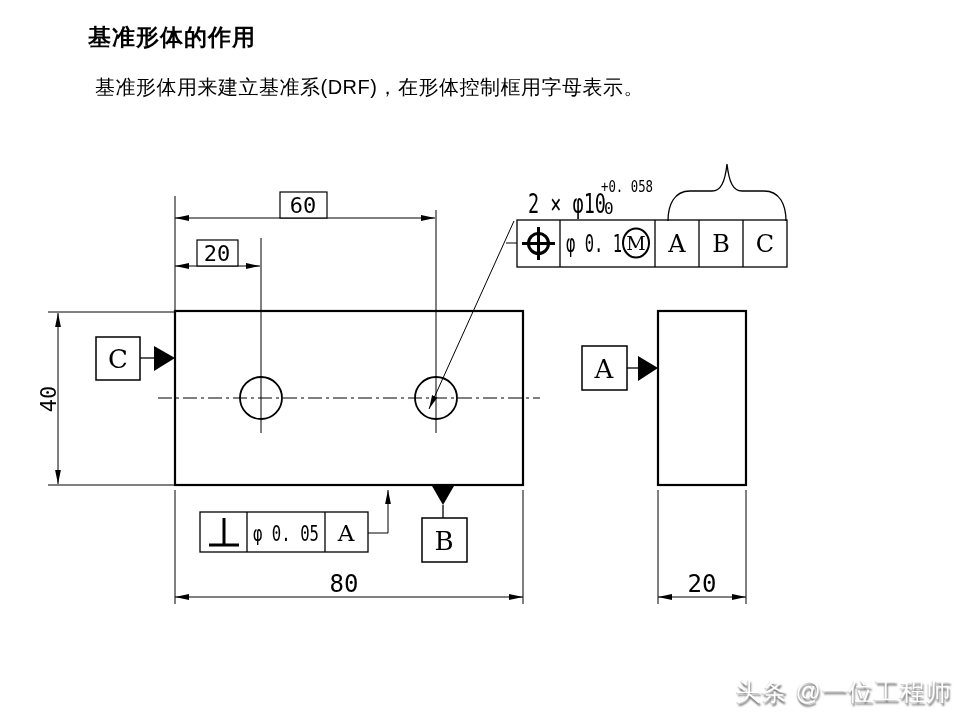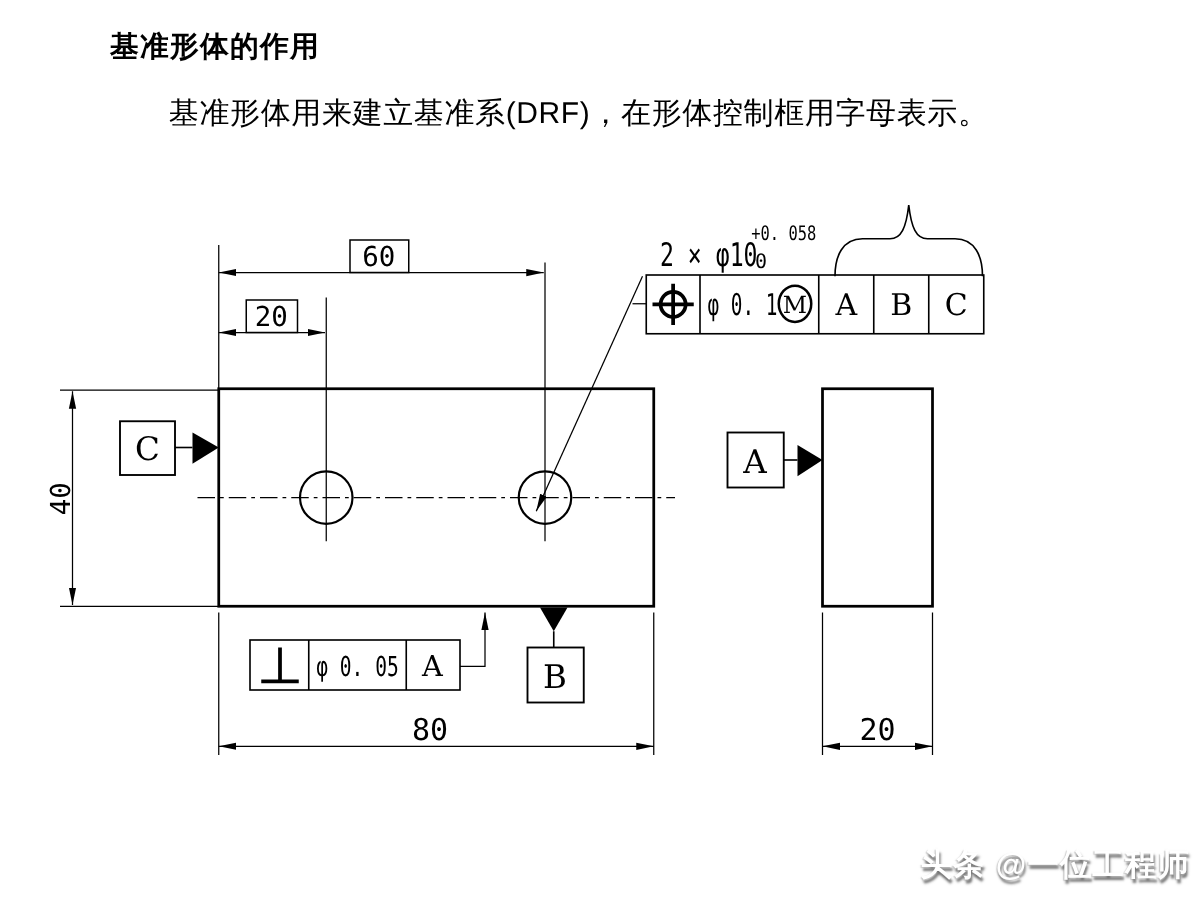--- a/index.html
+++ b/index.html
@@ -6,31 +6,31 @@
   body{
     width:960px;height:720px;position:relative;background:#ffffff;
     font-family:"Liberation Sans", sans-serif;overflow:hidden;
   }
   .title{
     position:absolute;left:88px;top:22px;
     font-size:23px;font-weight:bold;color:#000;letter-spacing:1px;
   }
   .subtitle{
     position:absolute;left:95px;top:74px;
-    font-size:24px;color:#000;letter-spacing:0.5px;margin-left:40px;
+    font-size:20px;color:#000;letter-spacing:0.5px;
   }
   svg{position:absolute;left:0;top:0;}
   svg text{
     font-family:"DejaVu Sans Mono", monospace;
     fill:#000;
   }
   svg text.serif{font-family:"DejaVu Serif", serif;}
   .watermark{
     position:absolute;right:8px;bottom:12px;
-    font-size:25px;font-weight:bold;color:#ffffff;
+    font-size:25px;font-weight:normal;color:#ffffff;
     text-shadow:1px 3px 2px rgba(110,110,110,0.95), -1px 1px 1px rgba(160,160,160,0.55);
     letter-spacing:1px;
   }
 </style>
 </head>
 <body>
 
 <div class="title">基准形体的作用</div>
 <div class="subtitle">基准形体用来建立基准系(DRF)，在形体控制框用字母表示。</div>
 

